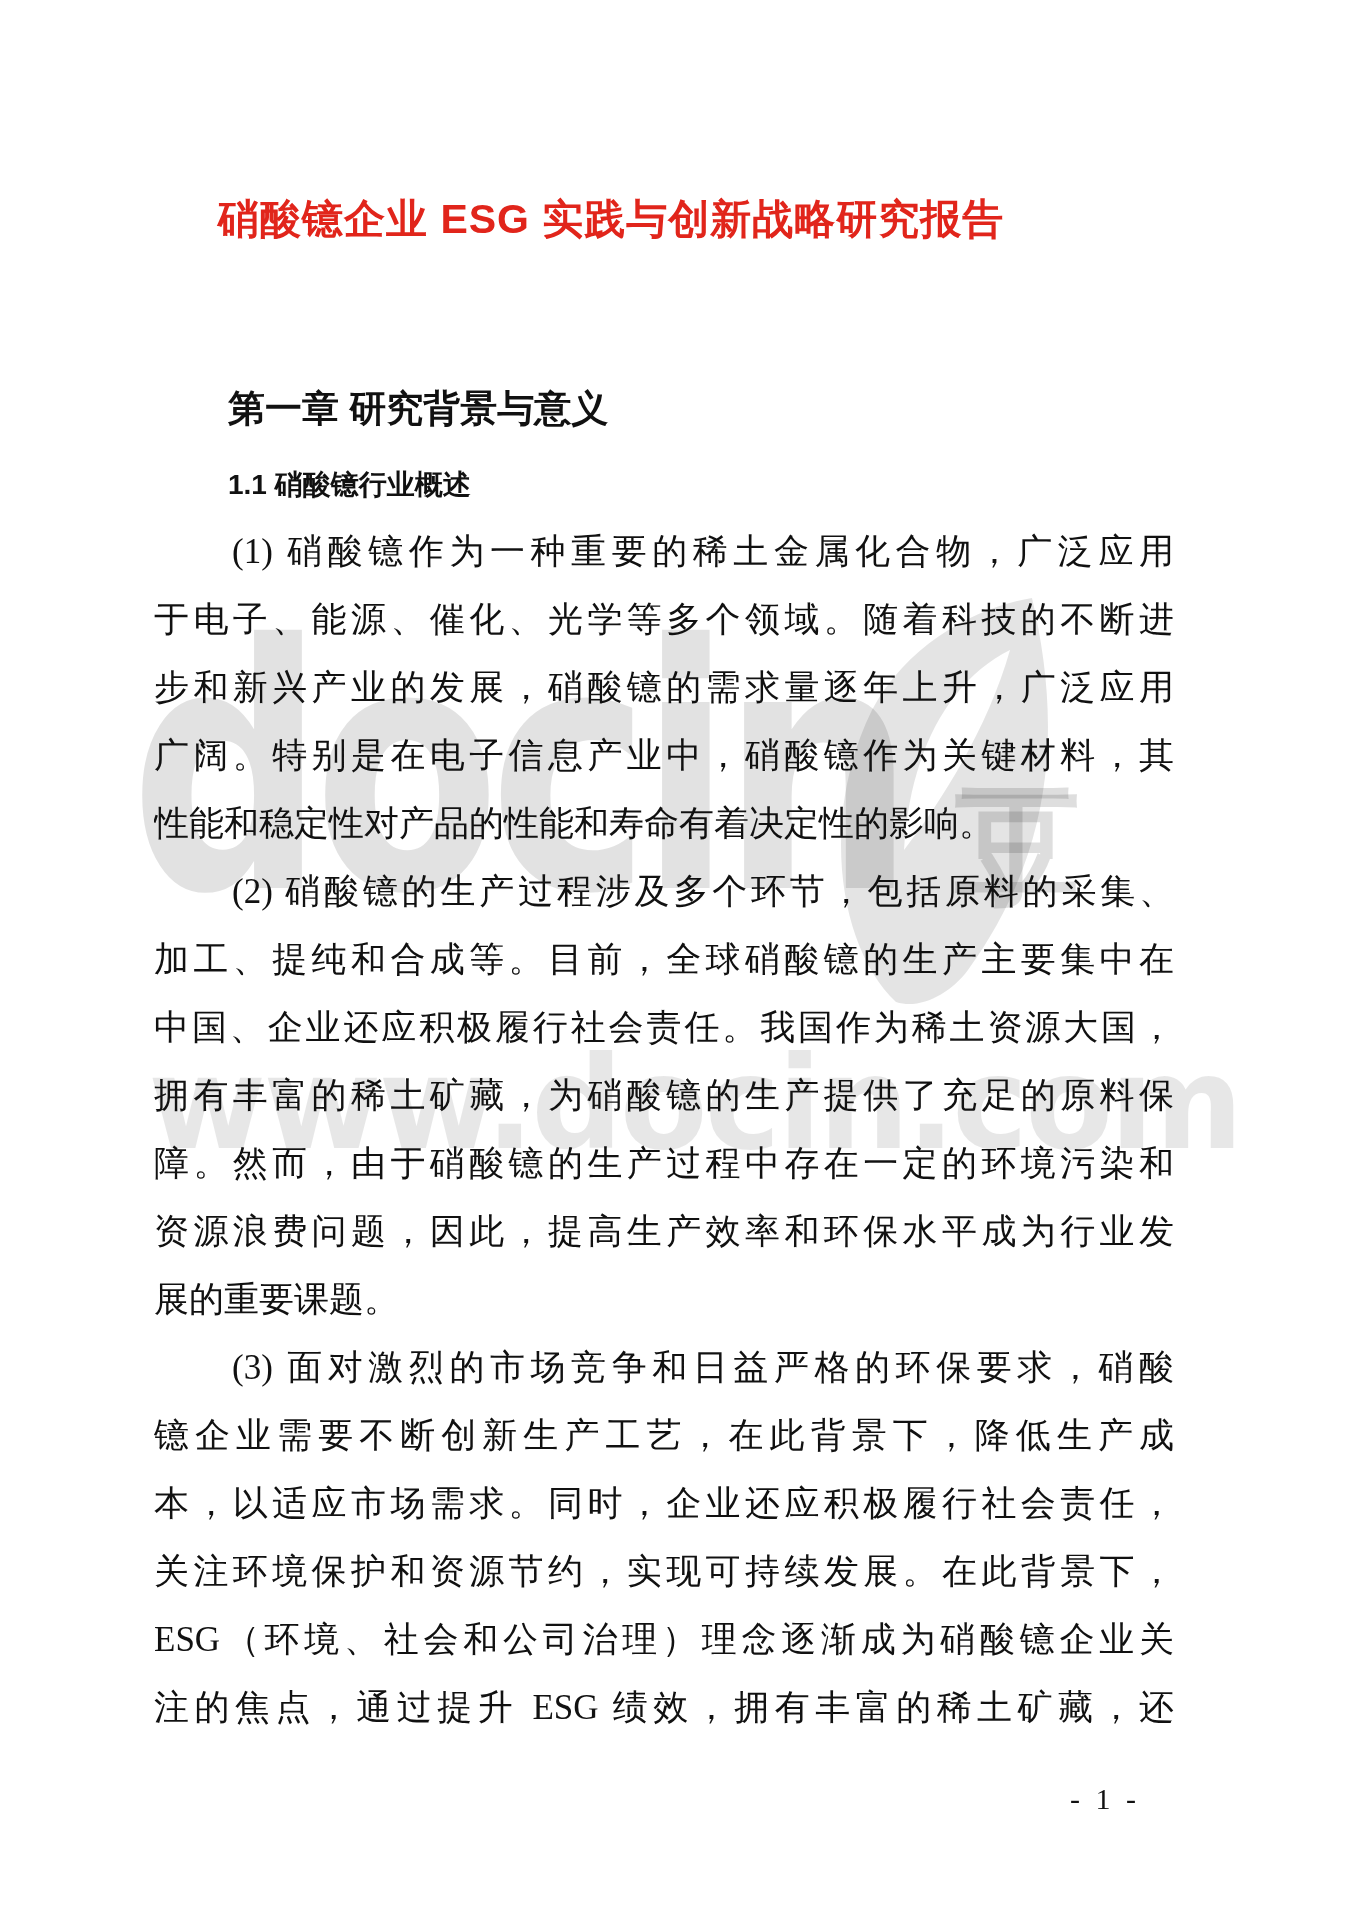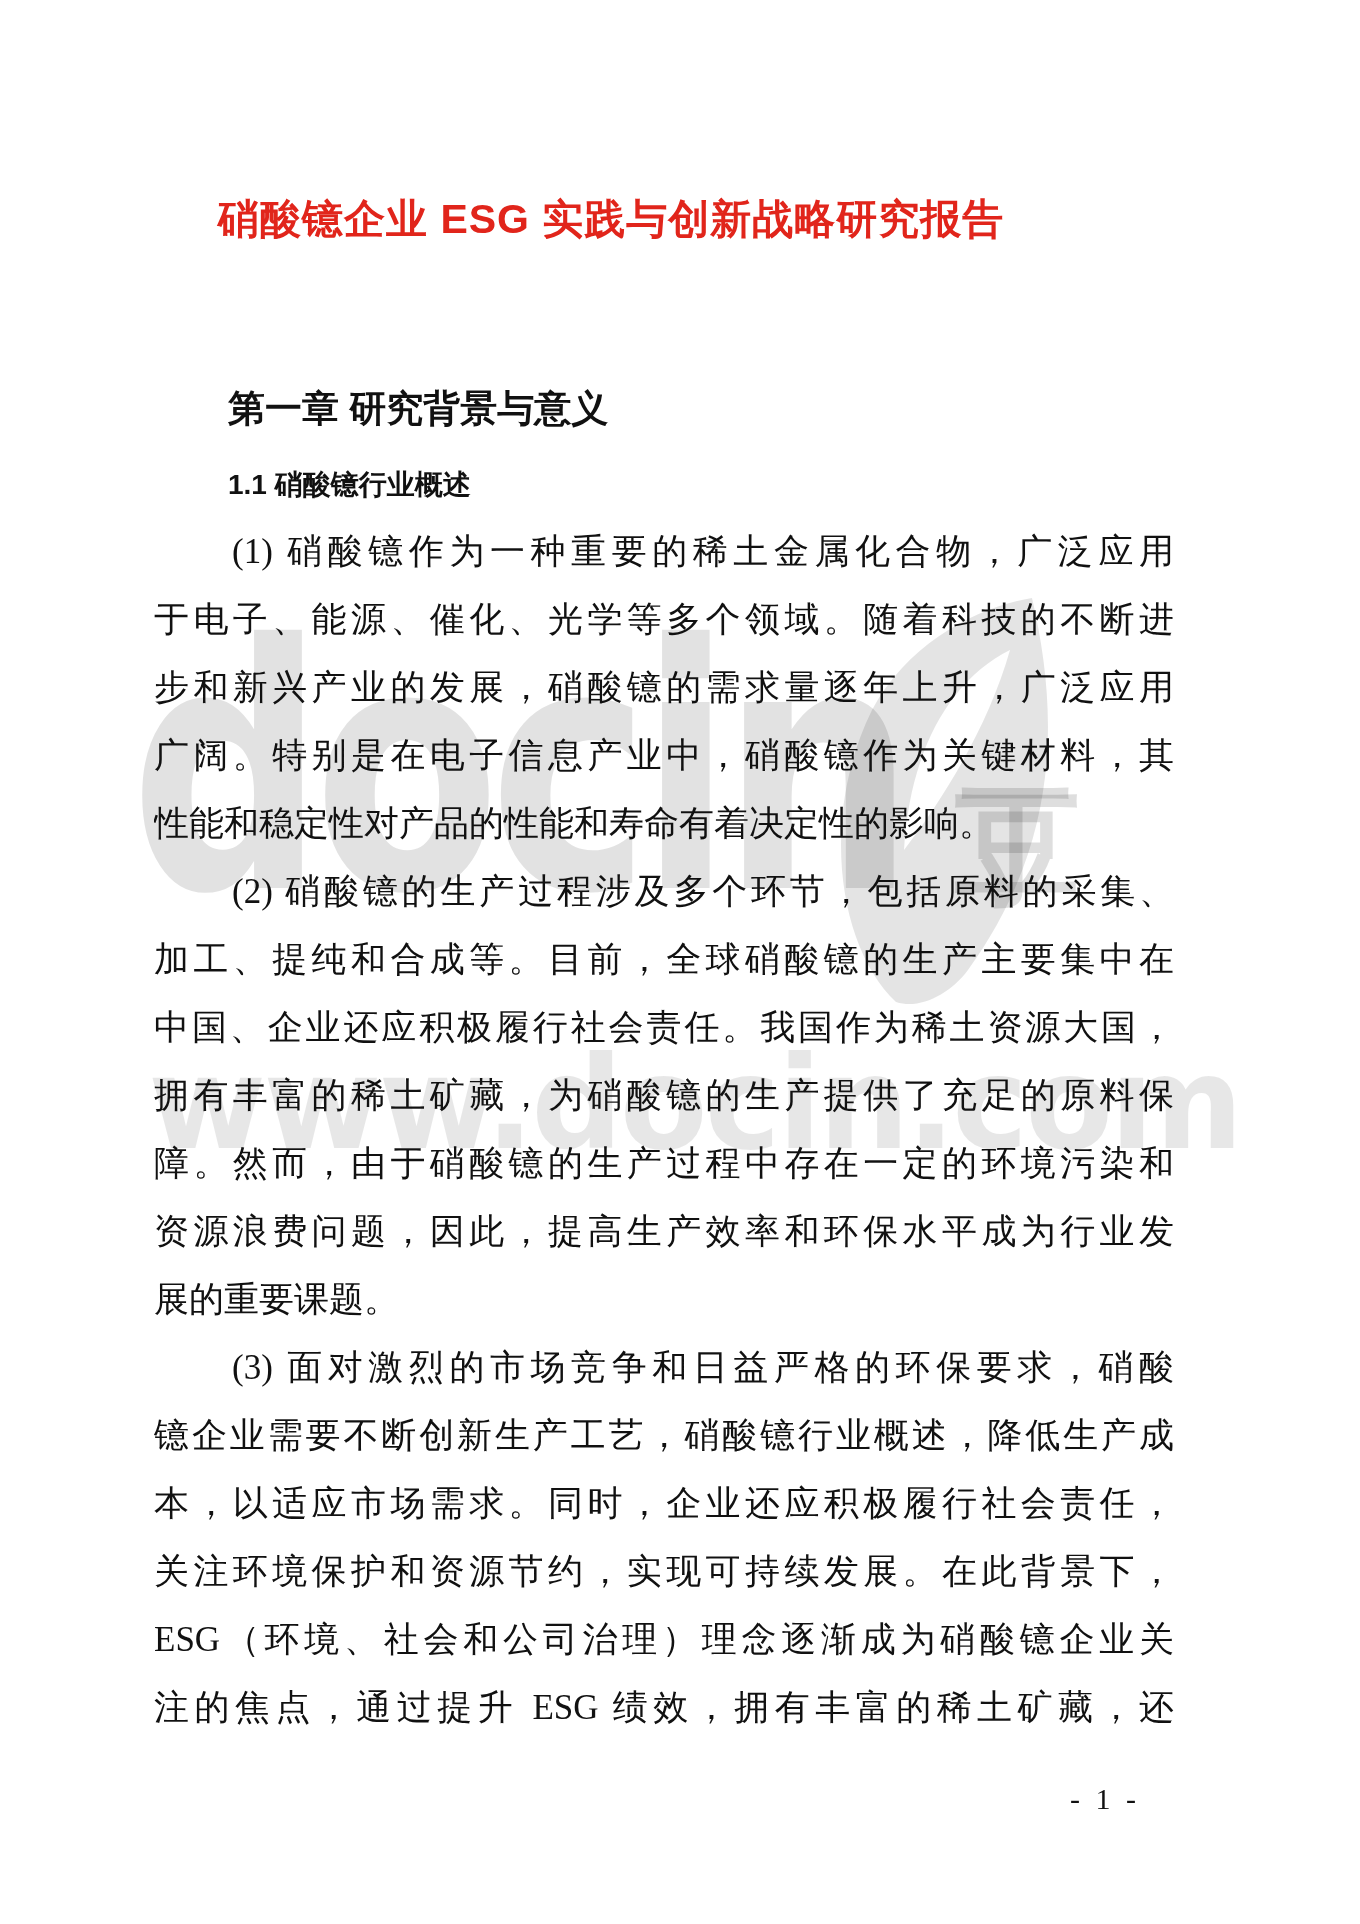--- a/index.html
+++ b/index.html
@@ -121,21 +121,21 @@
         <div class="line first">(2) 硝酸镱的生产过程涉及多个环节，包括原料的采集、</div>
         <div class="line">加工、提纯和合成等。目前，全球硝酸镱的生产主要集中在</div>
         <div class="line">中国、企业还应积极履行社会责任。我国作为稀土资源大国，</div>
         <div class="line">拥有丰富的稀土矿藏，为硝酸镱的生产提供了充足的原料保</div>
         <div class="line">障。然而，由于硝酸镱的生产过程中存在一定的环境污染和</div>
         <div class="line">资源浪费问题，因此，提高生产效率和环保水平成为行业发</div>
         <div class="line noju">展的重要课题。</div>
       </div>
       <div class="para">
         <div class="line first">(3) 面对激烈的市场竞争和日益严格的环保要求，硝酸</div>
-        <div class="line">镱企业需要不断创新生产工艺，硝酸镱行业概述，降低生产成</div>
+        <div class="line">镱企业需要不断创新生产工艺，在此背景下，降低生产成</div>
         <div class="line">本，以适应市场需求。同时，企业还应积极履行社会责任，</div>
         <div class="line">关注环境保护和资源节约，实现可持续发展。在此背景下，</div>
         <div class="line">ESG（环境、社会和公司治理）理念逐渐成为硝酸镱企业关</div>
         <div class="line">注的焦点，通过提升 ESG 绩效，拥有丰富的稀土矿藏，还</div>
       </div>
     </div>
 
   <div class="page-number">- 1 -</div>
 
 </div>

